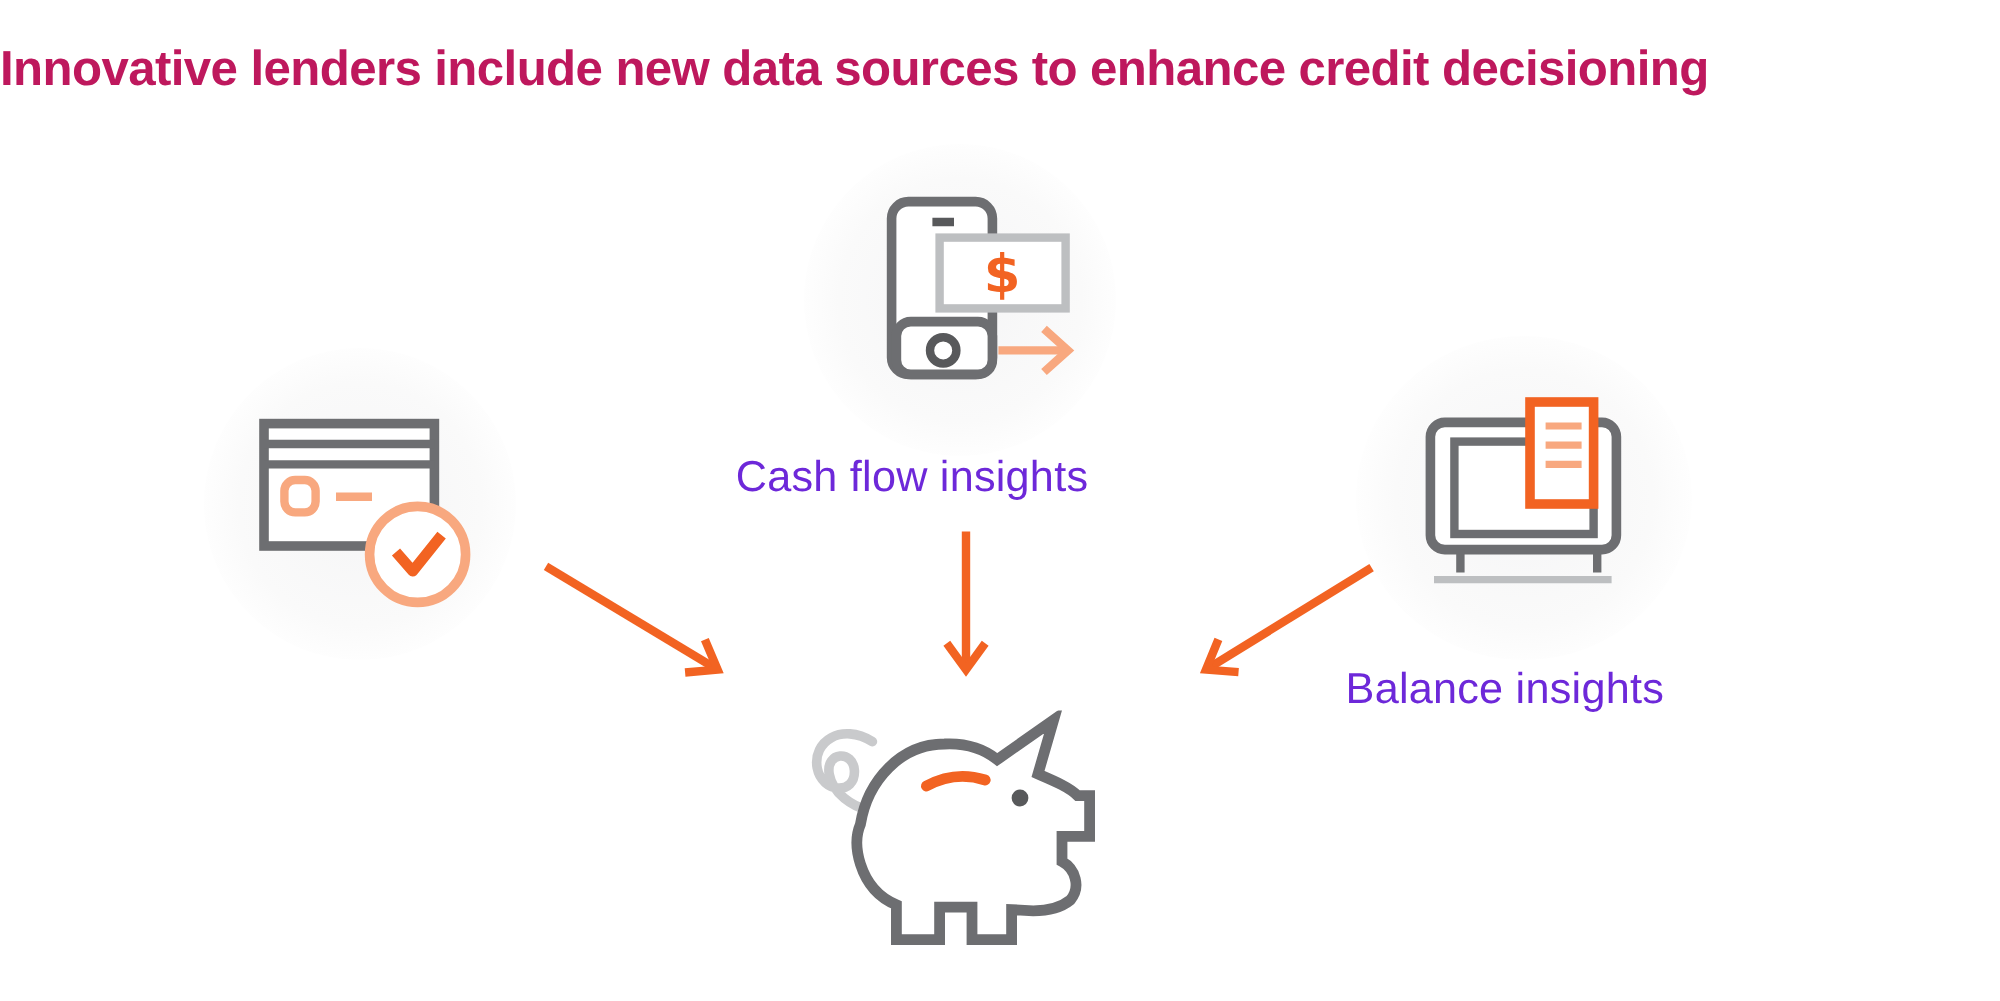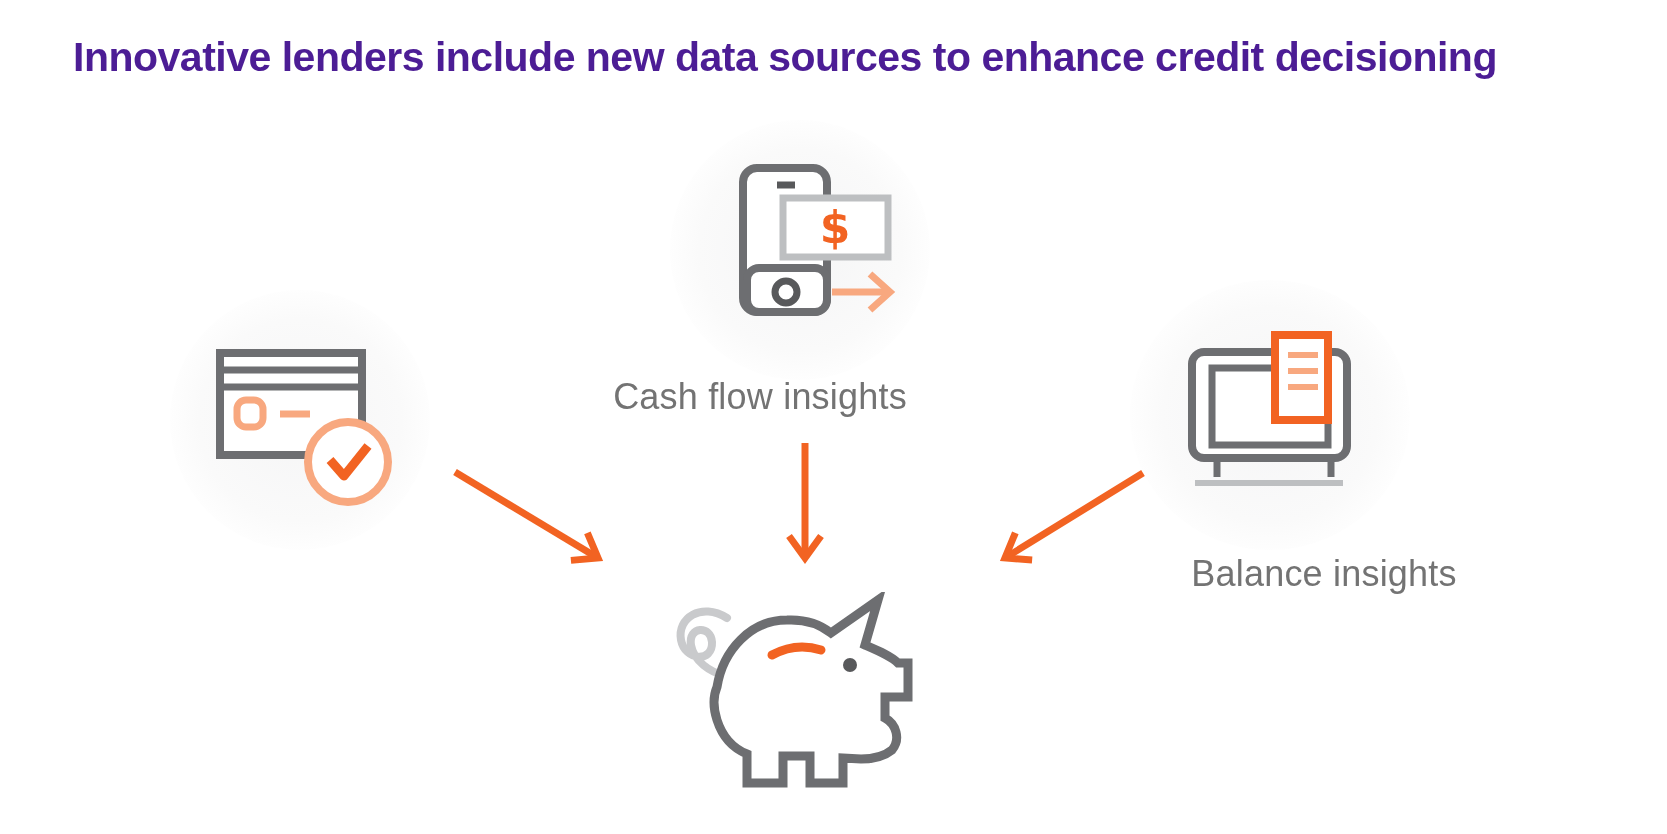--- a/index.html
+++ b/index.html
@@ -1,30 +1,30 @@
 <!DOCTYPE html>
 <html><head>
 <meta charset="utf-8">
 <style>
   html,body{margin:0;padding:0;background:#ffffff;}
   .canvas{
     position:relative;width:1667px;height:834px;background:#ffffff;overflow:hidden;
     font-family:"Liberation Sans", sans-serif;color:#1f1f1f;
   }
   .title{
-    position:absolute;top:34px;left:0;width:1570px;text-align:center;
-    font-size:41px;font-weight:bold;letter-spacing:-0.5px;color:#4c1d95;
+    position:absolute;top:34px;left:0;width:1570px;
+    font-size:41px;font-weight:bold;letter-spacing:-0.5px;color:#be185d;
   }
   .node-label{
     position:absolute;width:420px;text-align:center;
-    font-size:36px;font-weight:500;color:#737373;letter-spacing:0.2px;
+    font-size:36px;font-weight:500;color:#6d28d9;letter-spacing:0.2px;
   }
   .label-account{left:95px;top:548px;}
   .label-cashflow{left:550px;top:376px;}
-  .label-balance{left:1114px;top:553px;}
+  .label-balance{left:1044px;top:553px;}
   .icon{position:absolute;}
   .icon-card{left:214px;top:343px;}
   .icon-phone{left:738px;top:163px;}
   .icon-monitor{left:1186px;top:328px;}
   .icon-pig{left:665px;top:592px;}
   .arrow-layer{position:absolute;left:0;top:0;width:1667px;height:834px;}
   .halo{position:absolute;border-radius:50%;
     background:radial-gradient(circle,#f5f5f6 0%,#fafafa 55%,rgba(255,255,255,0) 76%);}
   .halo-card{left:170px;top:290px;width:260px;height:260px;}
   .halo-phone{left:670px;top:120px;width:260px;height:260px;}

